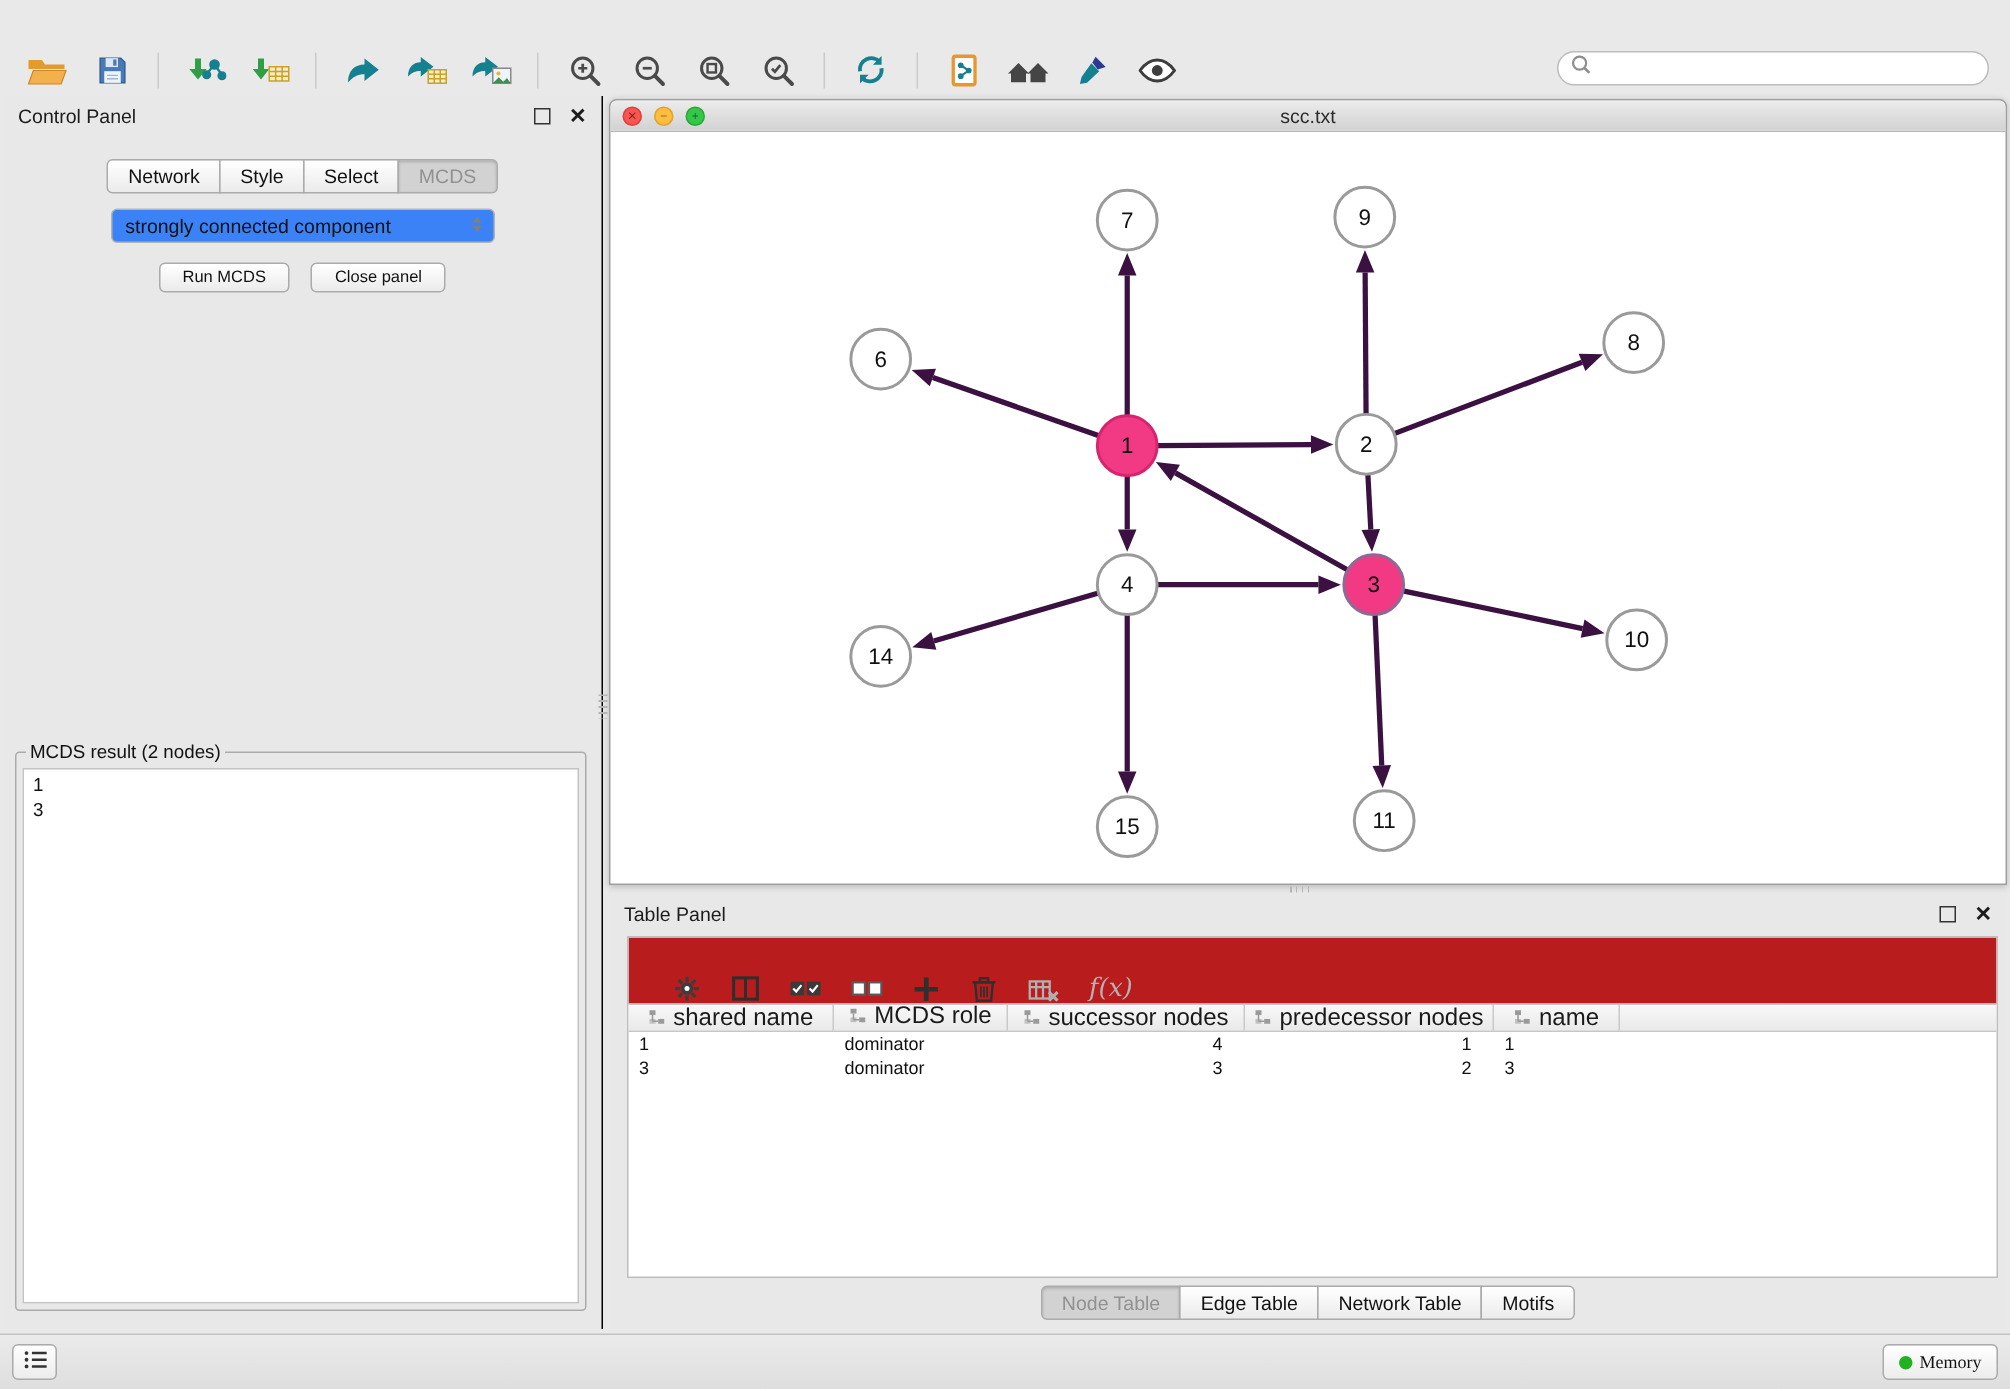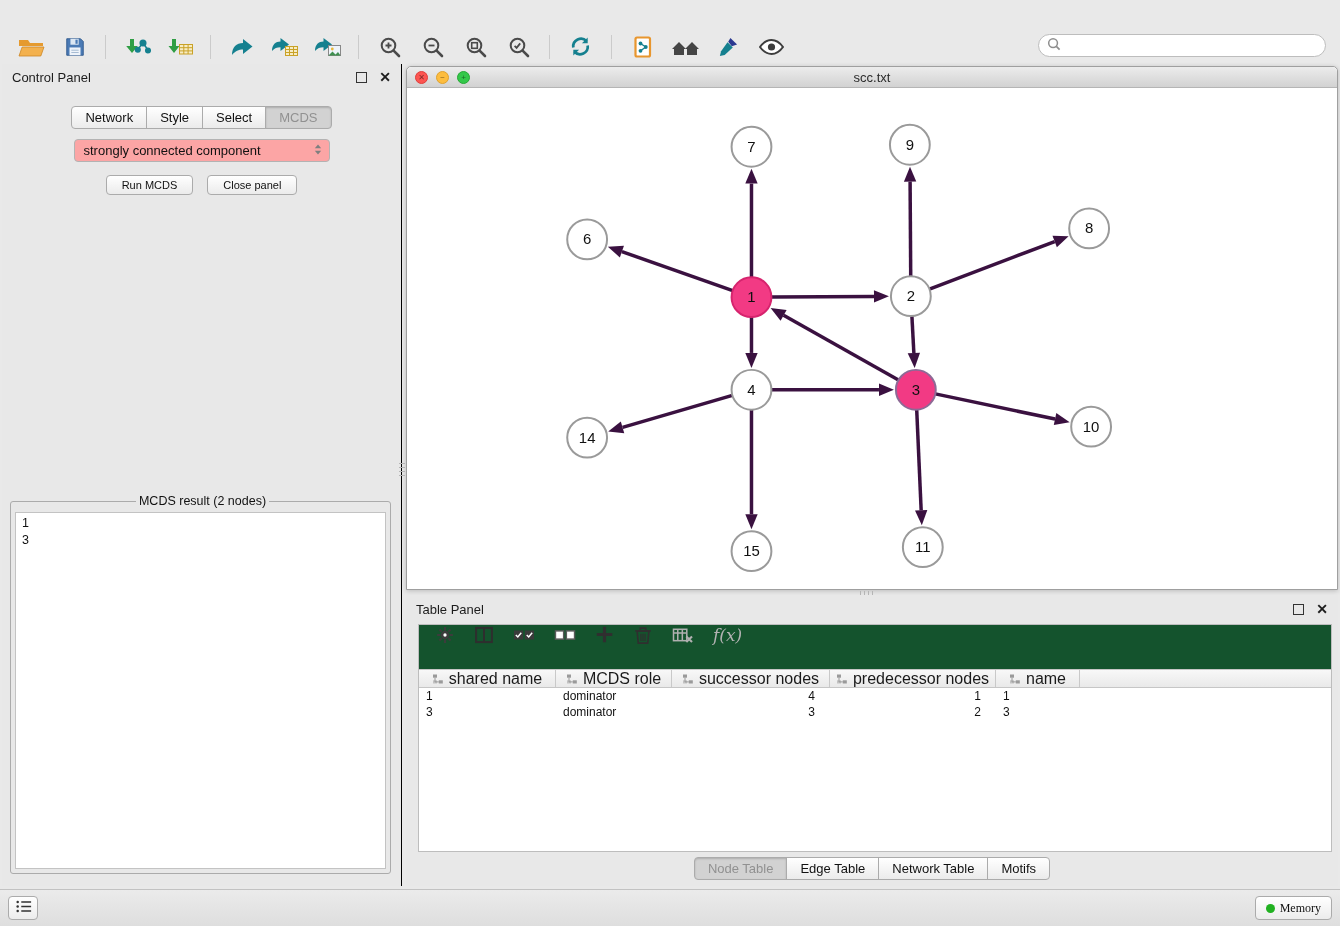--- a/index.html
+++ b/index.html
@@ -34,31 +34,31 @@
   .close-btn { background:none; border:none; font-size:14px; font-weight:bold; color:#1c1c1c; padding:0; line-height:1; cursor:pointer; }
 
   .cp-tabs { display:flex; justify-content:center; margin-top:16px; }
   .tab { font-size:13px; padding:3px 13px; background:linear-gradient(#ffffff,#ebebeb);
     border:1px solid #ababab; margin-left:-1px; color:#111; cursor:pointer; font-family:inherit; }
   .tab:first-child { border-top-left-radius:4px; border-bottom-left-radius:4px; margin-left:0; }
   .tab:last-child { border-top-right-radius:4px; border-bottom-right-radius:4px; }
   .tab.active { background:#d2d2d2; color:#919191; box-shadow:inset 0 1px 2px rgba(0,0,0,0.18); }
 
   .opt-label { text-align:center; margin-top:30px; font-size:13px; color:#111; }
-  .select-box { width:256px; height:23px; margin:10px auto 0; background:#fca5a5;
+  .select-box { width:256px; height:23px; margin:10px auto 0; background:#3b82f6;
     border:1px solid #b3b3b3; border-radius:4px; display:flex; align-items:center;
     padding:0 6px 0 9px; font-size:13px; color:#111; cursor:pointer; }
   .select-box .spacer { flex:1; }
   .cp-buttons { display:flex; justify-content:center; gap:14px; margin-top:13px; }
   .btn { font-size:11px; padding:3px 15px; background:linear-gradient(#ffffff,#ebebeb);
     border:1px solid #ababab; border-radius:4px; color:#111; cursor:pointer; font-family:inherit; }
 
   .result-fieldset { position:absolute; left:8px; right:10px; top:430px; bottom:12px;
     border:1px solid #ababab; border-radius:3px; margin:0; padding:4px; background:#e8e8e8; }
-  .result-fieldset legend { font-size:12.5px; padding:0 3px; margin-left:2px; color:#111;text-align:center; }
+  .result-fieldset legend { font-size:12.5px; padding:0 3px; margin-left:2px; color:#111; }
   .result-box { width:100%; height:100%; background:#fff; border:1px solid #c3c3c3; overflow:hidden; padding-top:2px; }
   .result-item { font-size:12.5px; line-height:17px; padding:0 6px; color:#111; }
 
   
   .net-window { position:absolute; left:406px; top:66px; width:932px; height:524px;
     background:#fff; border:1px solid #9f9f9f; border-radius:5px 5px 0 0;
     box-shadow:0 1px 5px rgba(0,0,0,0.2); }
   .net-titlebar { height:21px; background:linear-gradient(#ececec,#d2d2d2);
     border-bottom:1px solid #b5b5b5; border-radius:5px 5px 0 0;
     display:flex; align-items:center; justify-content:center; font-size:13px; color:#2b2b2b; position:relative; }
@@ -75,33 +75,33 @@
   
   .grip-v { position:absolute; left:399px; top:463px; width:6px; height:16px;
     background:repeating-linear-gradient(#b5b5b5 0 1px, transparent 1px 4px); cursor:col-resize; }
   .grip-h { position:absolute; left:860px; top:591px; width:16px; height:4px;
     background:repeating-linear-gradient(90deg,#b5b5b5 0 1px, transparent 1px 4px); cursor:row-resize; }
 
   
   .table-panel { position:absolute; left:406px; top:596px; width:932px; height:290px; background:#e8e8e8; }
   .table-content { position:absolute; left:12px; right:6px; top:28px; bottom:34px;
     background:#fff; border:1px solid #bdbdbd; overflow:hidden; }
-  .table-toolbar { height:44px; display:flex; align-items:flex-start; gap:19px; padding-left:16px; background:#14532d; }
+  .table-toolbar { height:44px; display:flex; align-items:flex-end; gap:19px; padding-left:29px; background:#b91c1c; }
   .ttool-btn { background:none; border:none; padding:0; display:flex; align-items:center; cursor:pointer; }
   .ttool-btn.disabled { cursor:default; }
   .ttool-btn.fx { font-family:"DejaVu Serif", serif; font-style:italic; font-size:17px; color:#b3b3b3; }
   .table-header-row { display:flex; height:19px; border-top:1px solid #c6c6c6; border-bottom:1px solid #c6c6c6;
     background:linear-gradient(#f8f8f8,#e9e9e9); }
   .th { display:flex; align-items:center; justify-content:center; gap:5px;
     font-size:16px; color:#1a1a1a; border-right:1px solid #c9c9c9; cursor:pointer; }
   .th.filler { flex:1; border-right:none; cursor:default; }
   .tr { display:flex; height:16px; align-items:center; cursor:pointer; }
   .td { font-size:12px; color:#111; padding-left:7px; overflow:hidden; white-space:nowrap; }
   .td.col2, .td.col3 { text-align:right; padding-right:15px; padding-left:0; }
-  .col0 { width:137px; } .col1 { width:116px; } .col2 { width:158px; }
+  .col0 { width:137px; } .col1 { width:116px;align-items:flex-end; } .col2 { width:158px; }
   .col3 { width:166px; } .col4 { width:84px; }
   .table-tabs { position:absolute; left:0; right:0; bottom:6px; display:flex; justify-content:center; }
 
   
   .status-bar { position:absolute; left:0; right:0; bottom:0; height:37px;
     background:linear-gradient(#ebebeb,#dedede); border-top:1px solid #c2c2c2;
     display:flex; align-items:center; padding:0 8px; }
   .status-left-btn { width:30px; height:24px; background:linear-gradient(#fff,#ececec);
     border:1px solid #ababab; border-radius:4px; display:flex; align-items:center; justify-content:center; cursor:pointer; }
   .memory-btn { margin-left:auto; height:24px; background:linear-gradient(#fff,#ececec);

